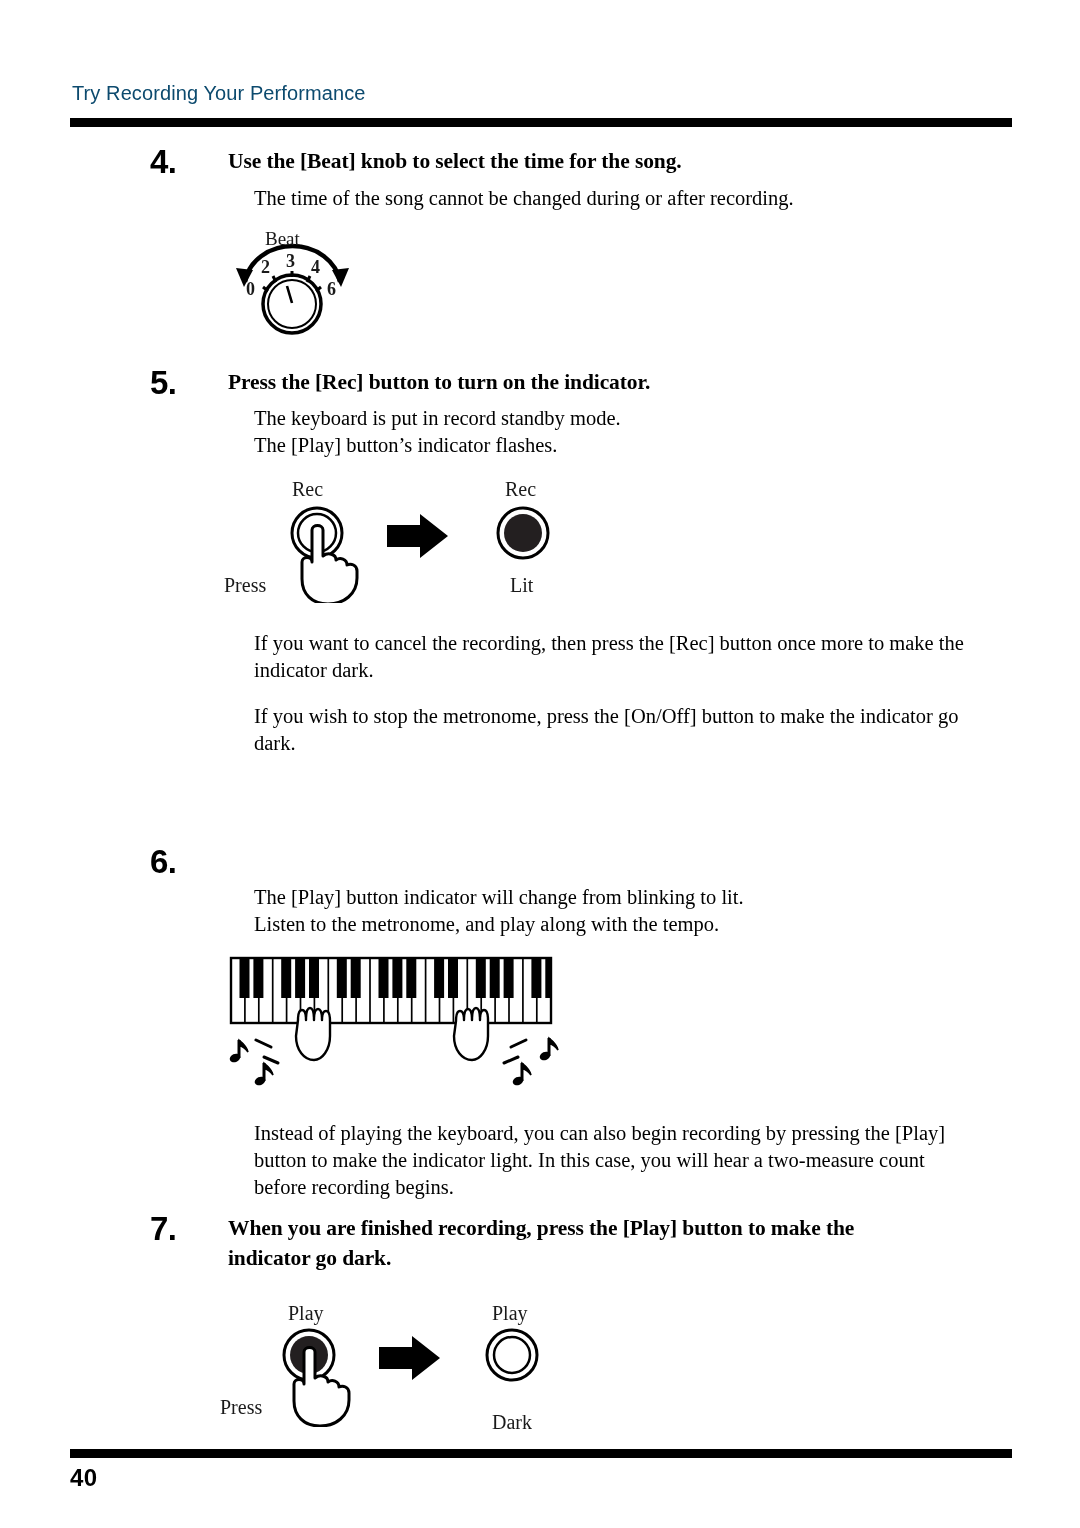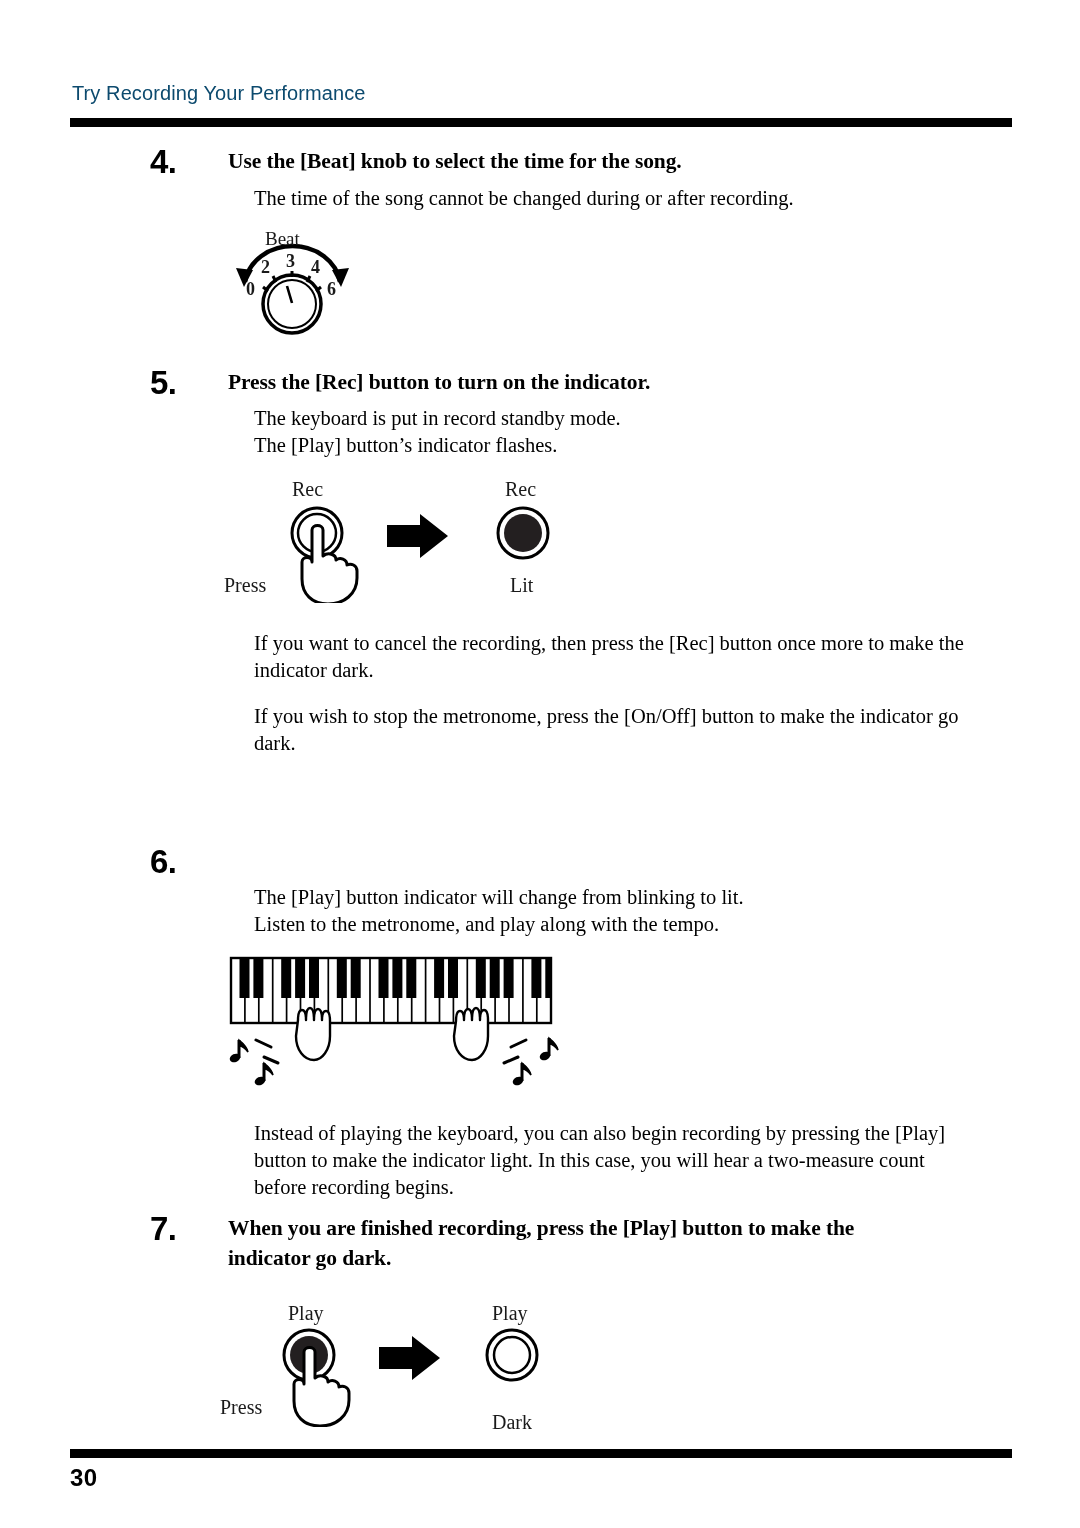--- a/index.html
+++ b/index.html
@@ -302,15 +302,15 @@
 
       <circle cx="296" cy="53" r="25" fill="#fff" stroke="#000" stroke-width="3"></circle>
       <circle cx="296" cy="53" r="18" fill="#fff" stroke="#000" stroke-width="2.5"></circle>
     </svg>
 
     <div class="cap" style="left:4px; top:94px;">Press</div>
     <div class="cap" style="left:276px; top:94px;margin-top:15px;">Dark</div>
   </div>
 
   <div class="footer-rule"></div>
-  <div class="page-number">30</div>
+  <div class="page-number">40</div>
 
 </div>
 
 </body></html>

